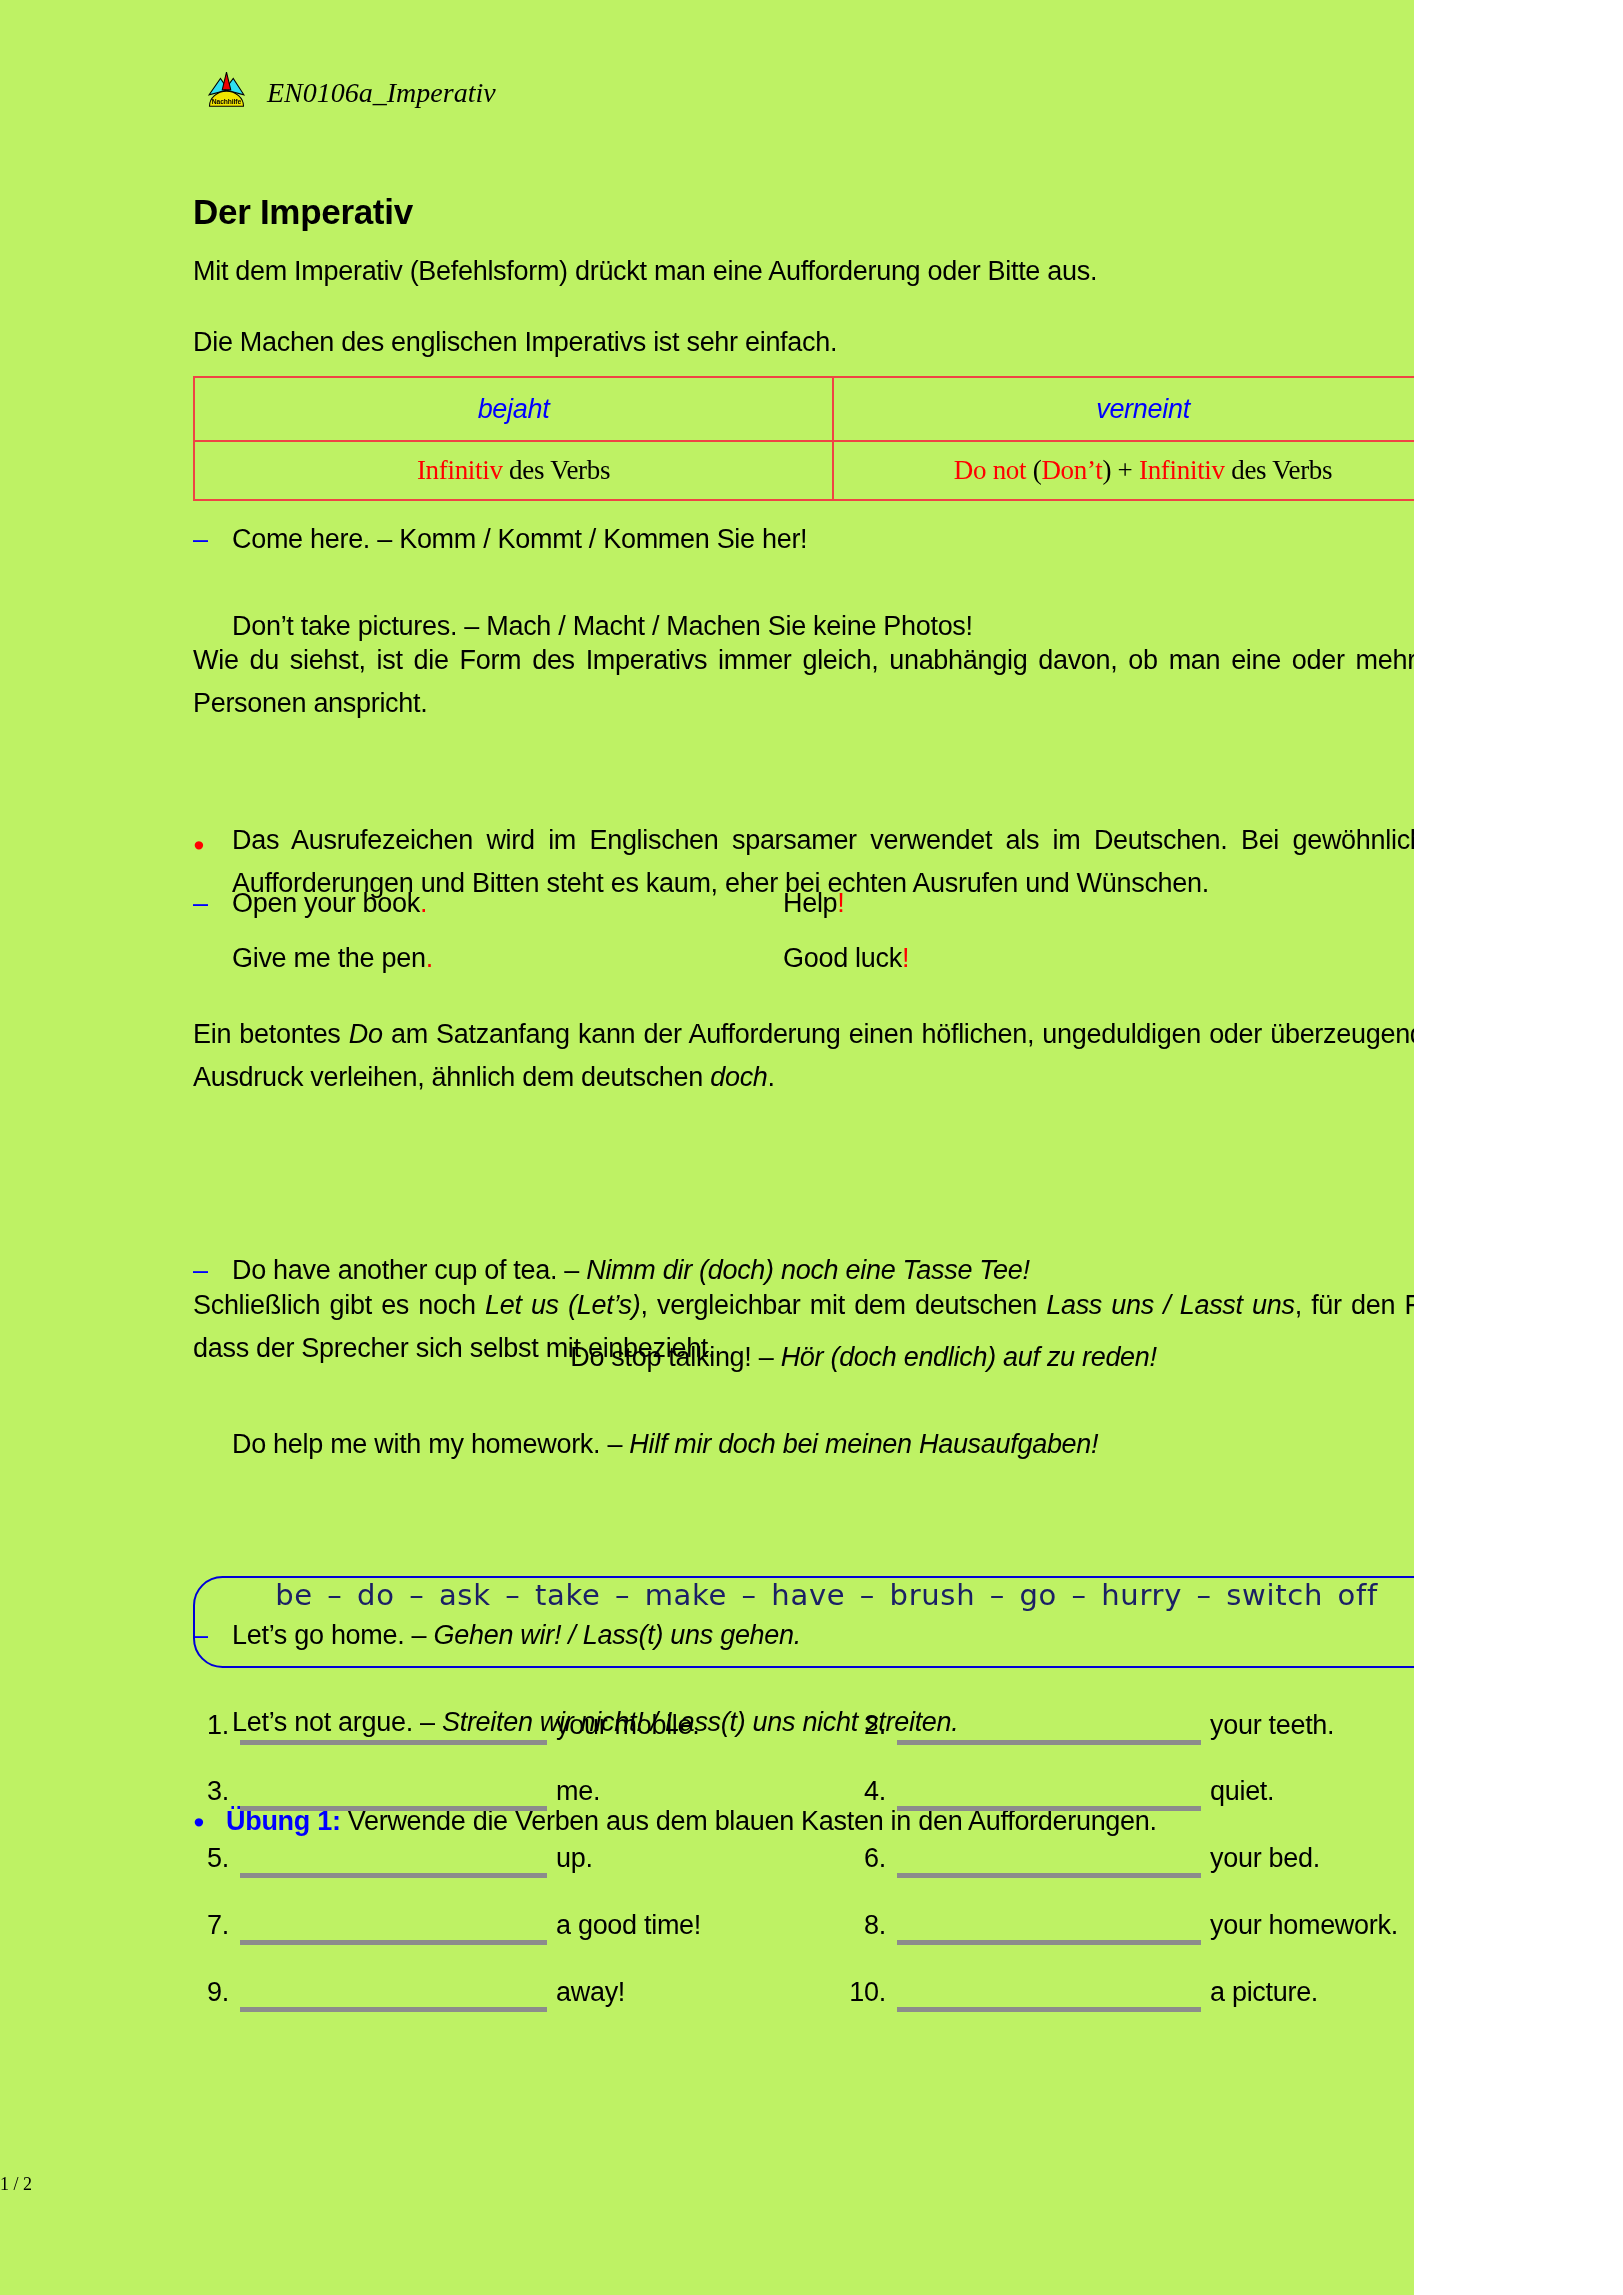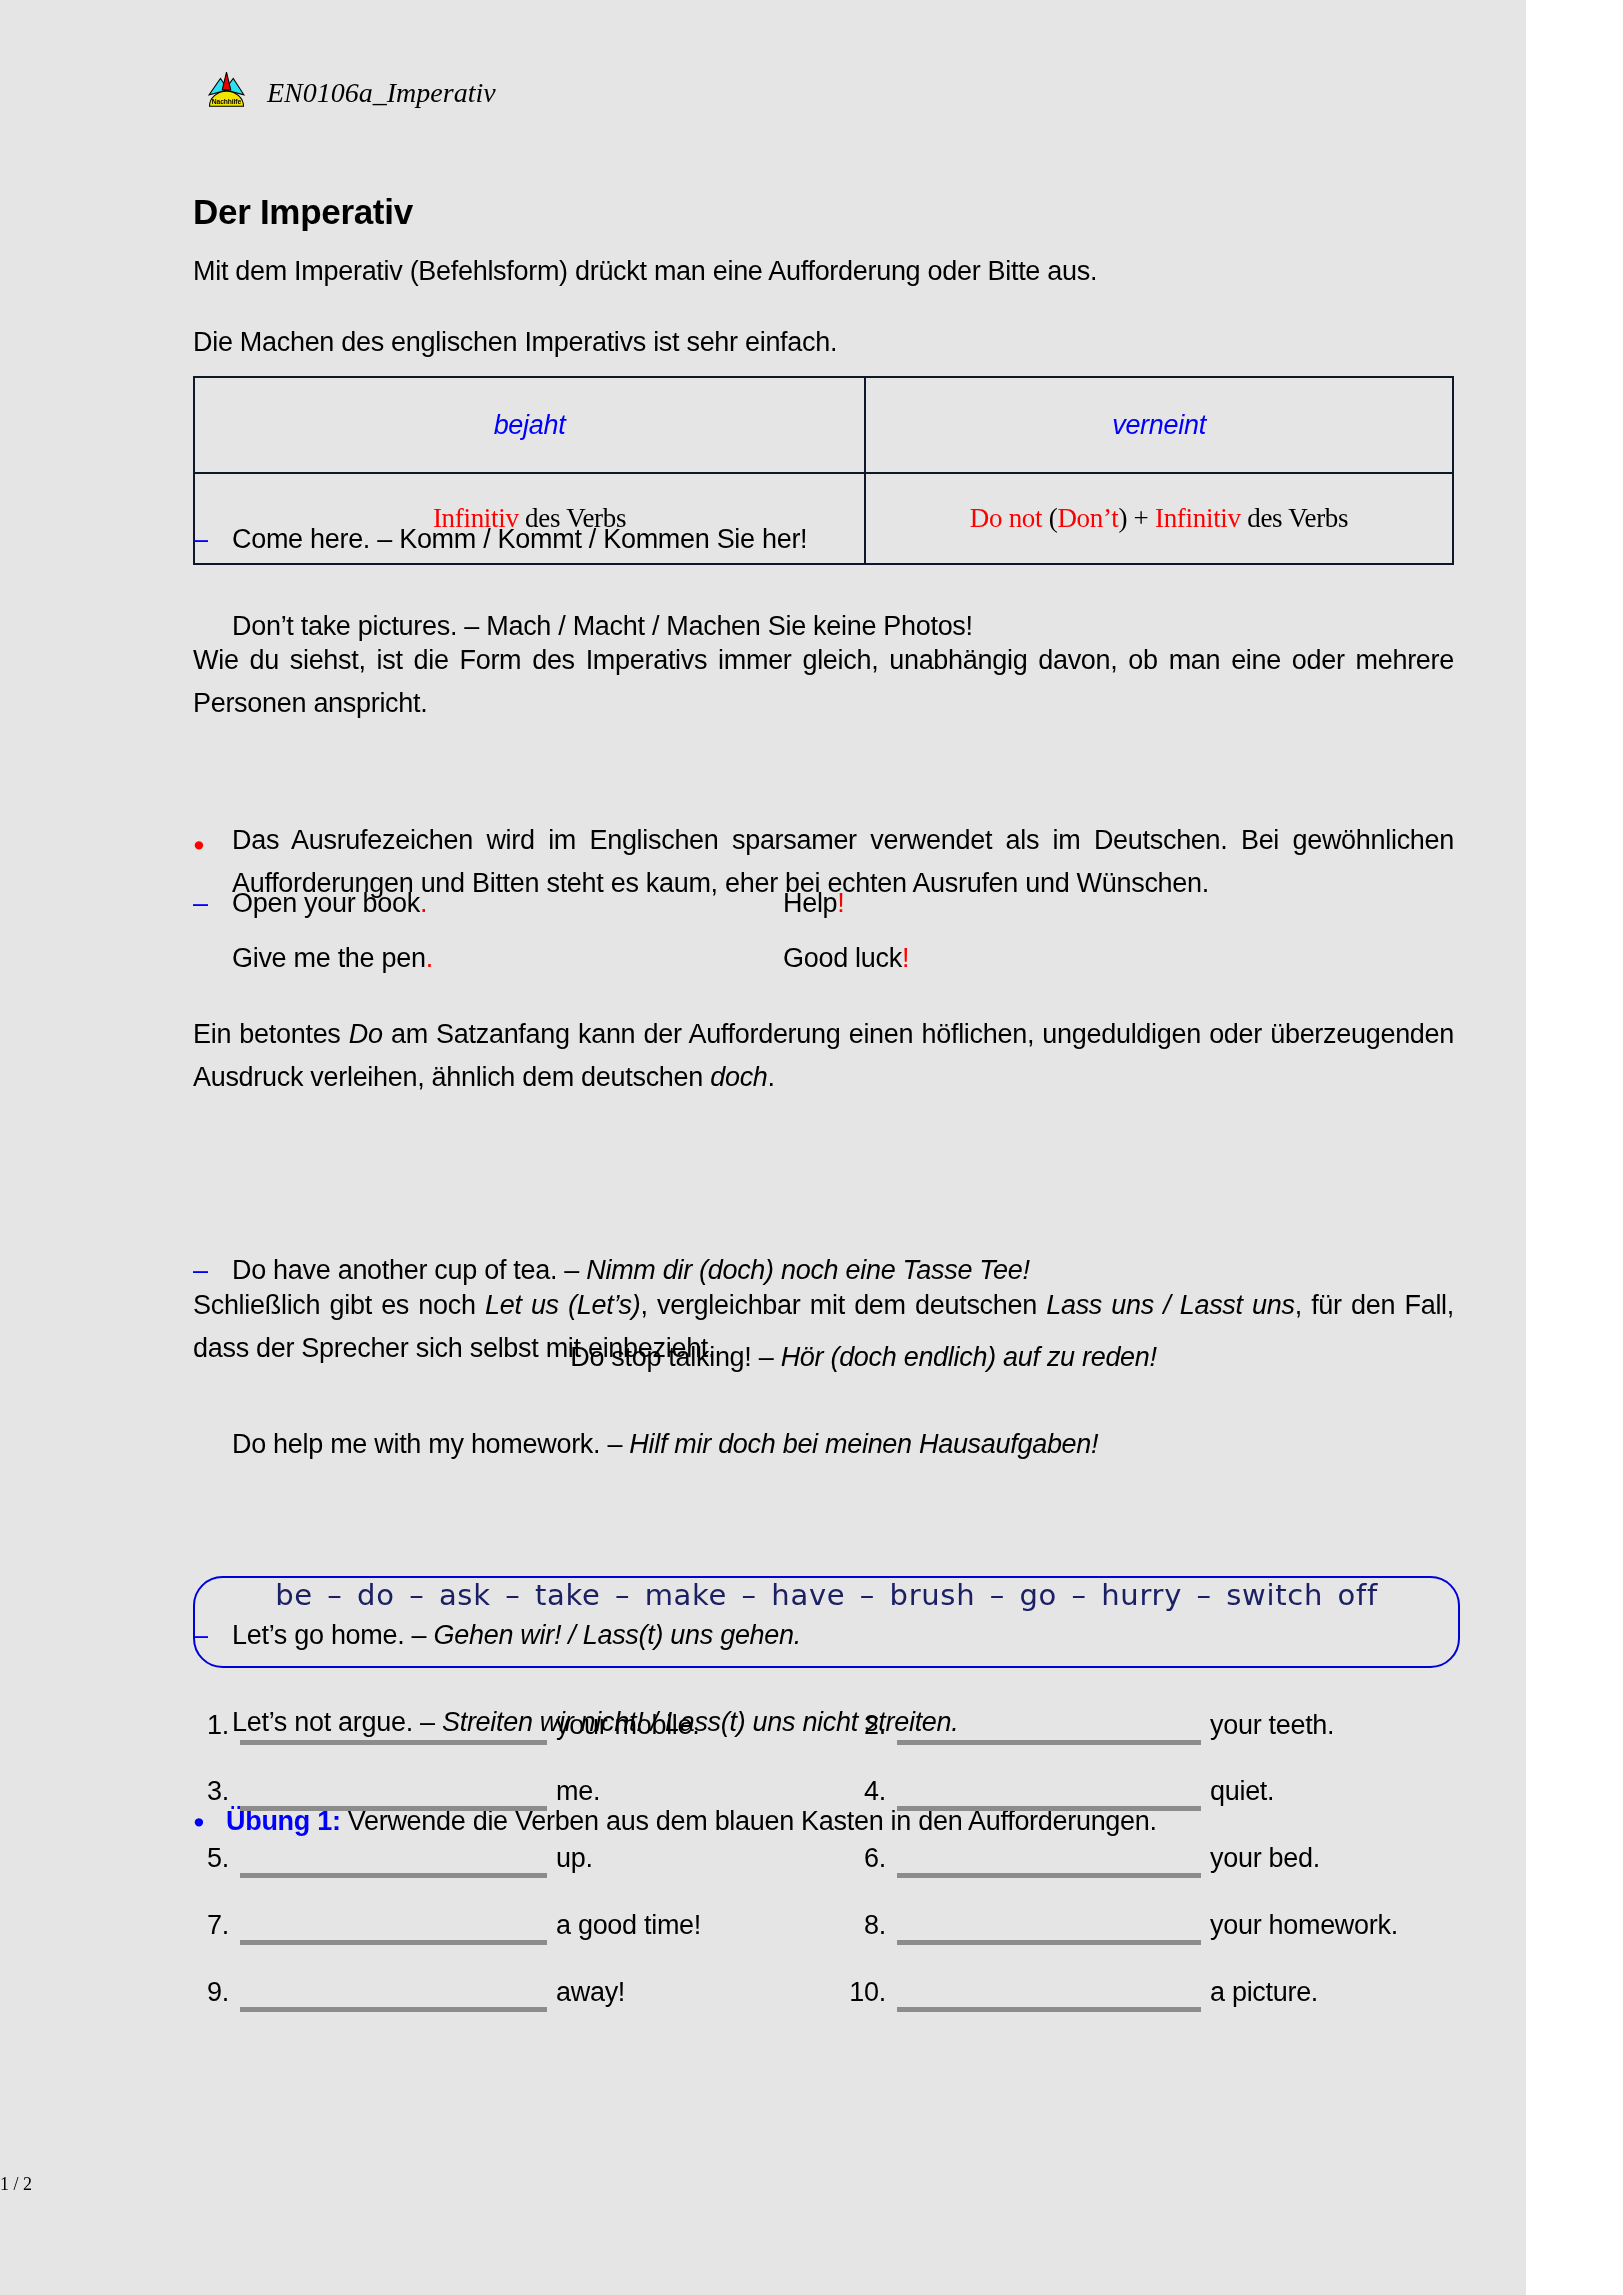--- a/index.html
+++ b/index.html
@@ -1,35 +1,35 @@
 <!DOCTYPE html>
 <html lang="de" style="font-size:10.5px"><head>
 <meta charset="utf-8">
 <style>
   html,body { margin:0; padding:0; background:#fff; }
   .page {
-    position:relative; width:1526px; height:2295px; background:#e5e5e5;
+    position:relative; width:1414px; height:2295px; background:#bef264;
     font-family:"Liberation Sans","DejaVu Sans",sans-serif;
     font-size:27px; color:#000; letter-spacing:-0.3px; overflow:hidden;
   }
   .abs { position:absolute; }
   .title { font-weight:bold; font-size:35px; letter-spacing:-0.3px; }
   .headcode { font-family:"Liberation Serif","DejaVu Serif",serif; font-style:italic; font-size:28px; letter-spacing:0; }
   .para { line-height:43px; }
   .just { text-align:justify; }
   .blue { color:#0000FF; }
   .red  { color:#FF0000; }
   .it   { font-style:italic; }
   .bold { font-weight:bold; }
   .listline { padding-left:39px; position:relative; }
   .marker { position:absolute; left:0; top:0; }
   .bullet-mark { font-size:19.6px; top:3.9px; }
   
   table.gram { position:absolute; left:193px; top:376px; width:1261px; border-collapse:collapse; table-layout:fixed; }
-  table.gram td { border:2px solid #0f172a; text-align:center; vertical-align:middle; padding:16px; }
+  table.gram td { border:2px solid #ef4444; text-align:center; vertical-align:middle; padding:0; }
   table.gram .hrow td { height:62px; }
   table.gram .drow td { height:57px;font-family:Liberation Serif, serif; }
   
   .verbbox {
     position:absolute; left:193px; top:1576px; width:1267px; height:92px;
     border:2.6px solid #0000D8; border-radius:29.5px; box-sizing:border-box;
     display:flex; align-items:flex-start; justify-content:center;
   }
   .verbbox span { color:#1B2065; font-size:29px; letter-spacing:0.7px; word-spacing:4.6px; font-family:"DejaVu Sans",sans-serif; }
   

